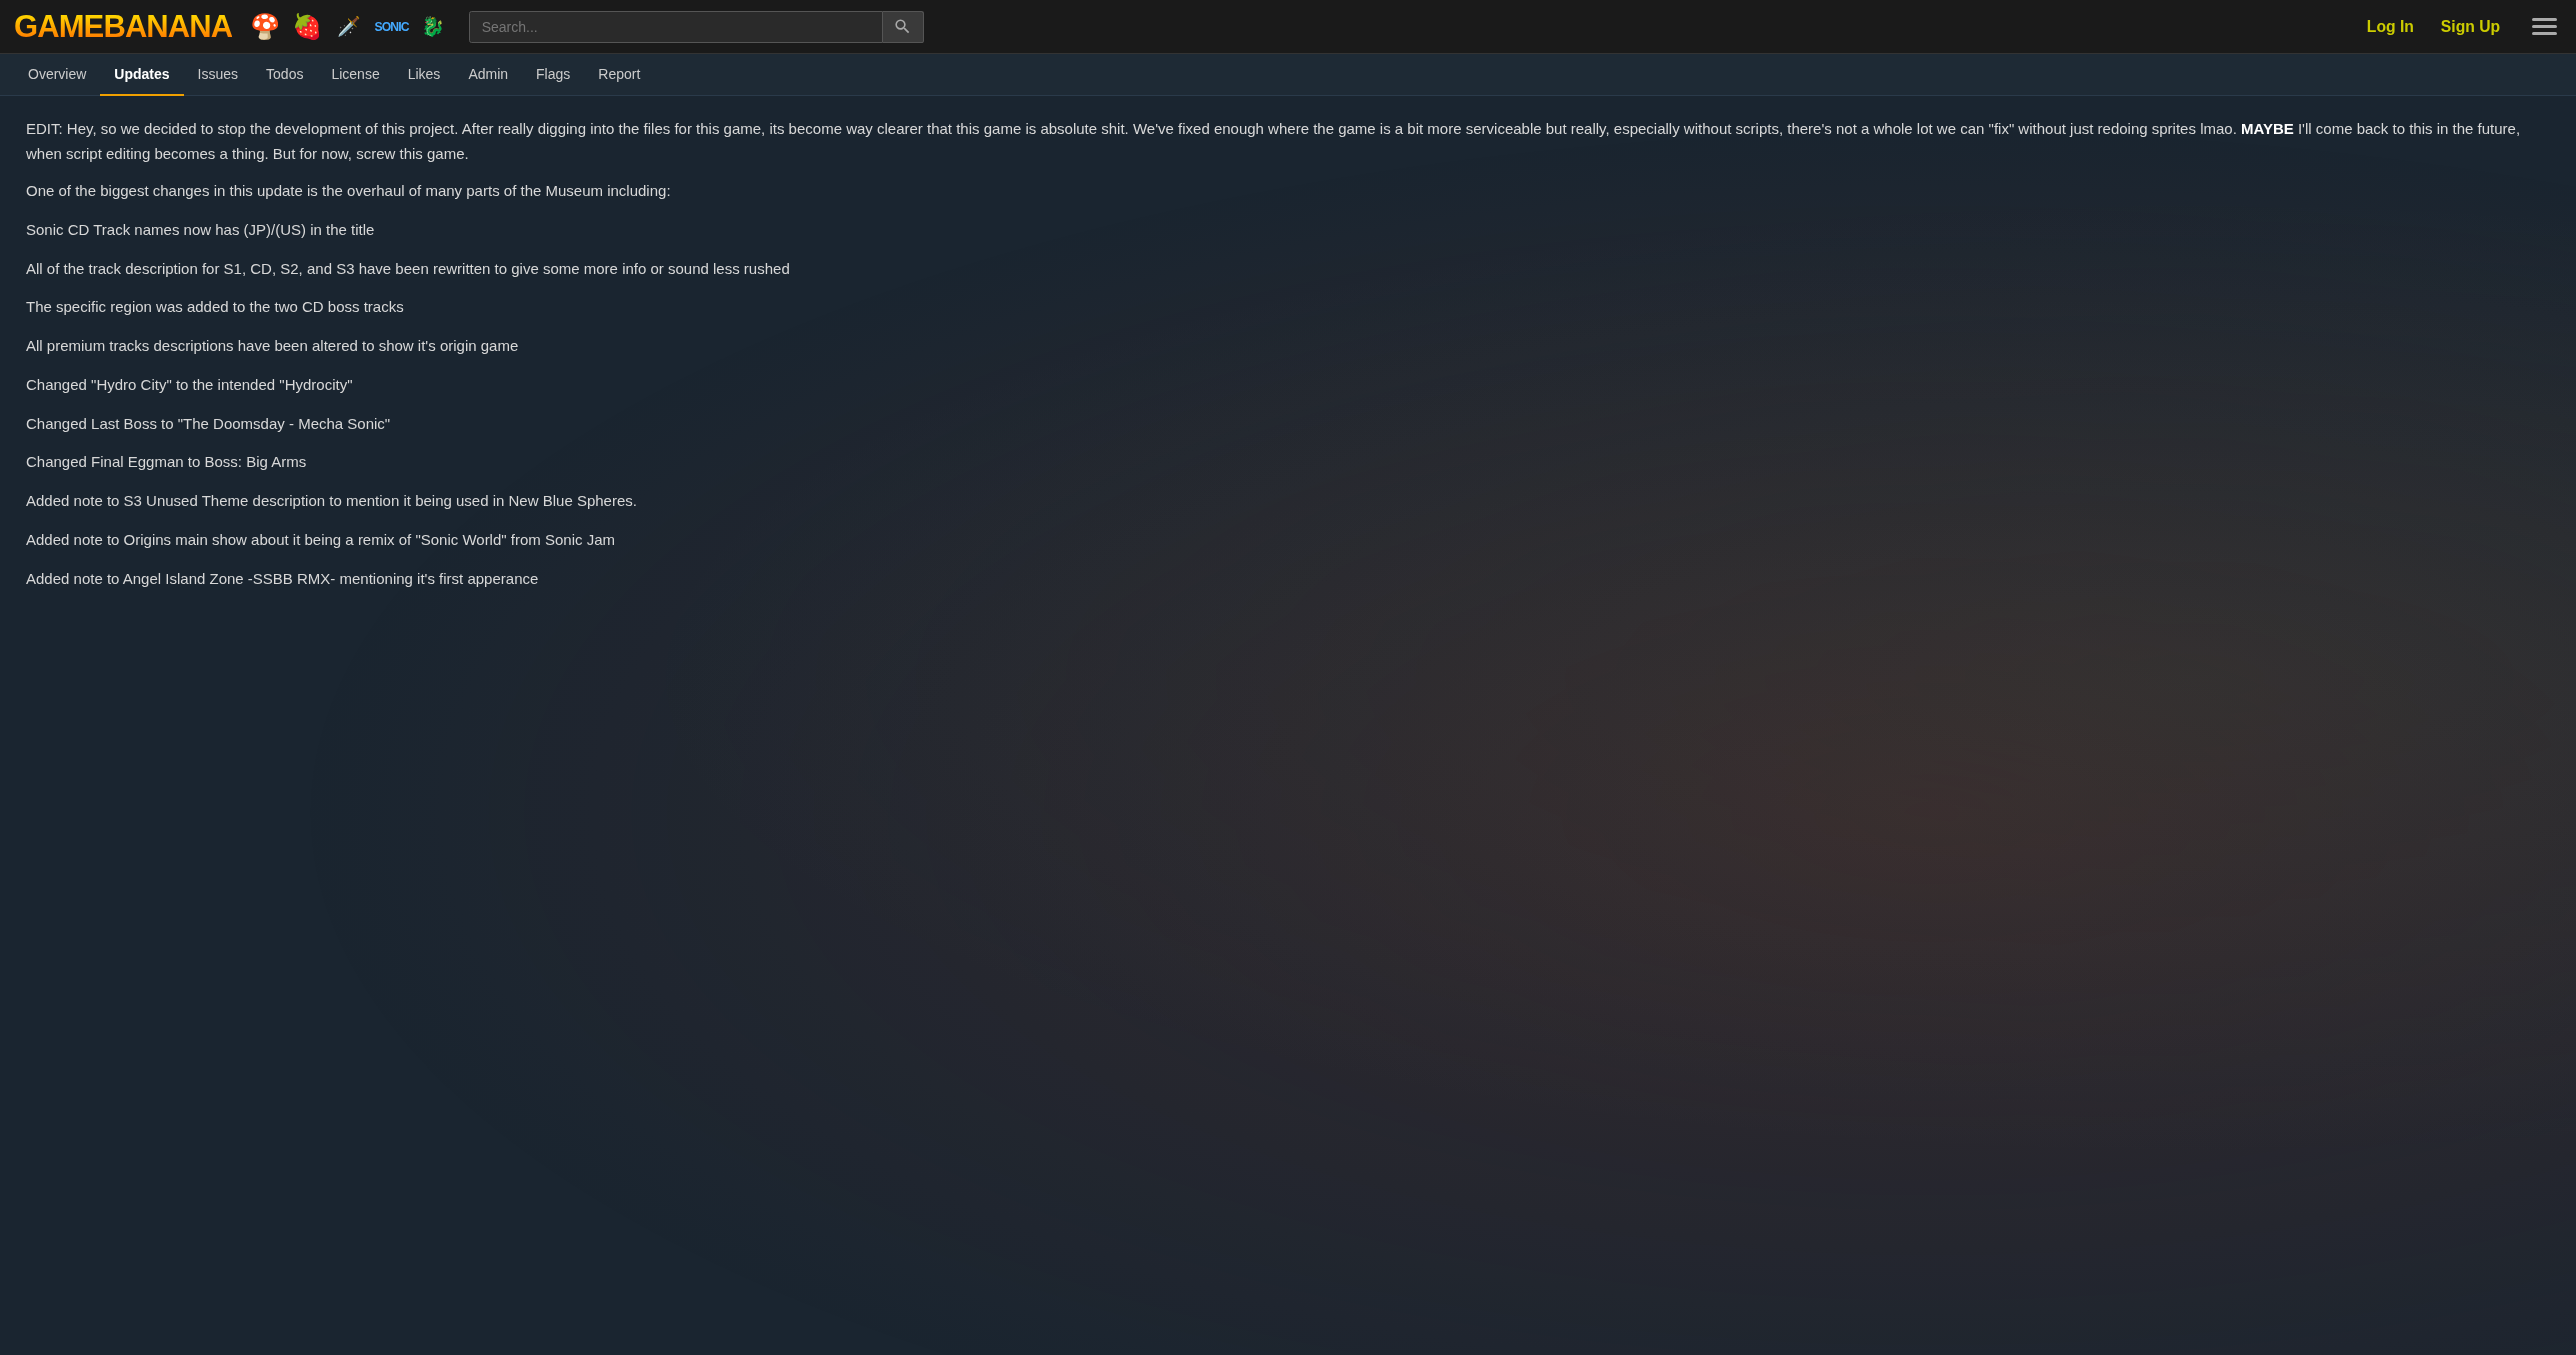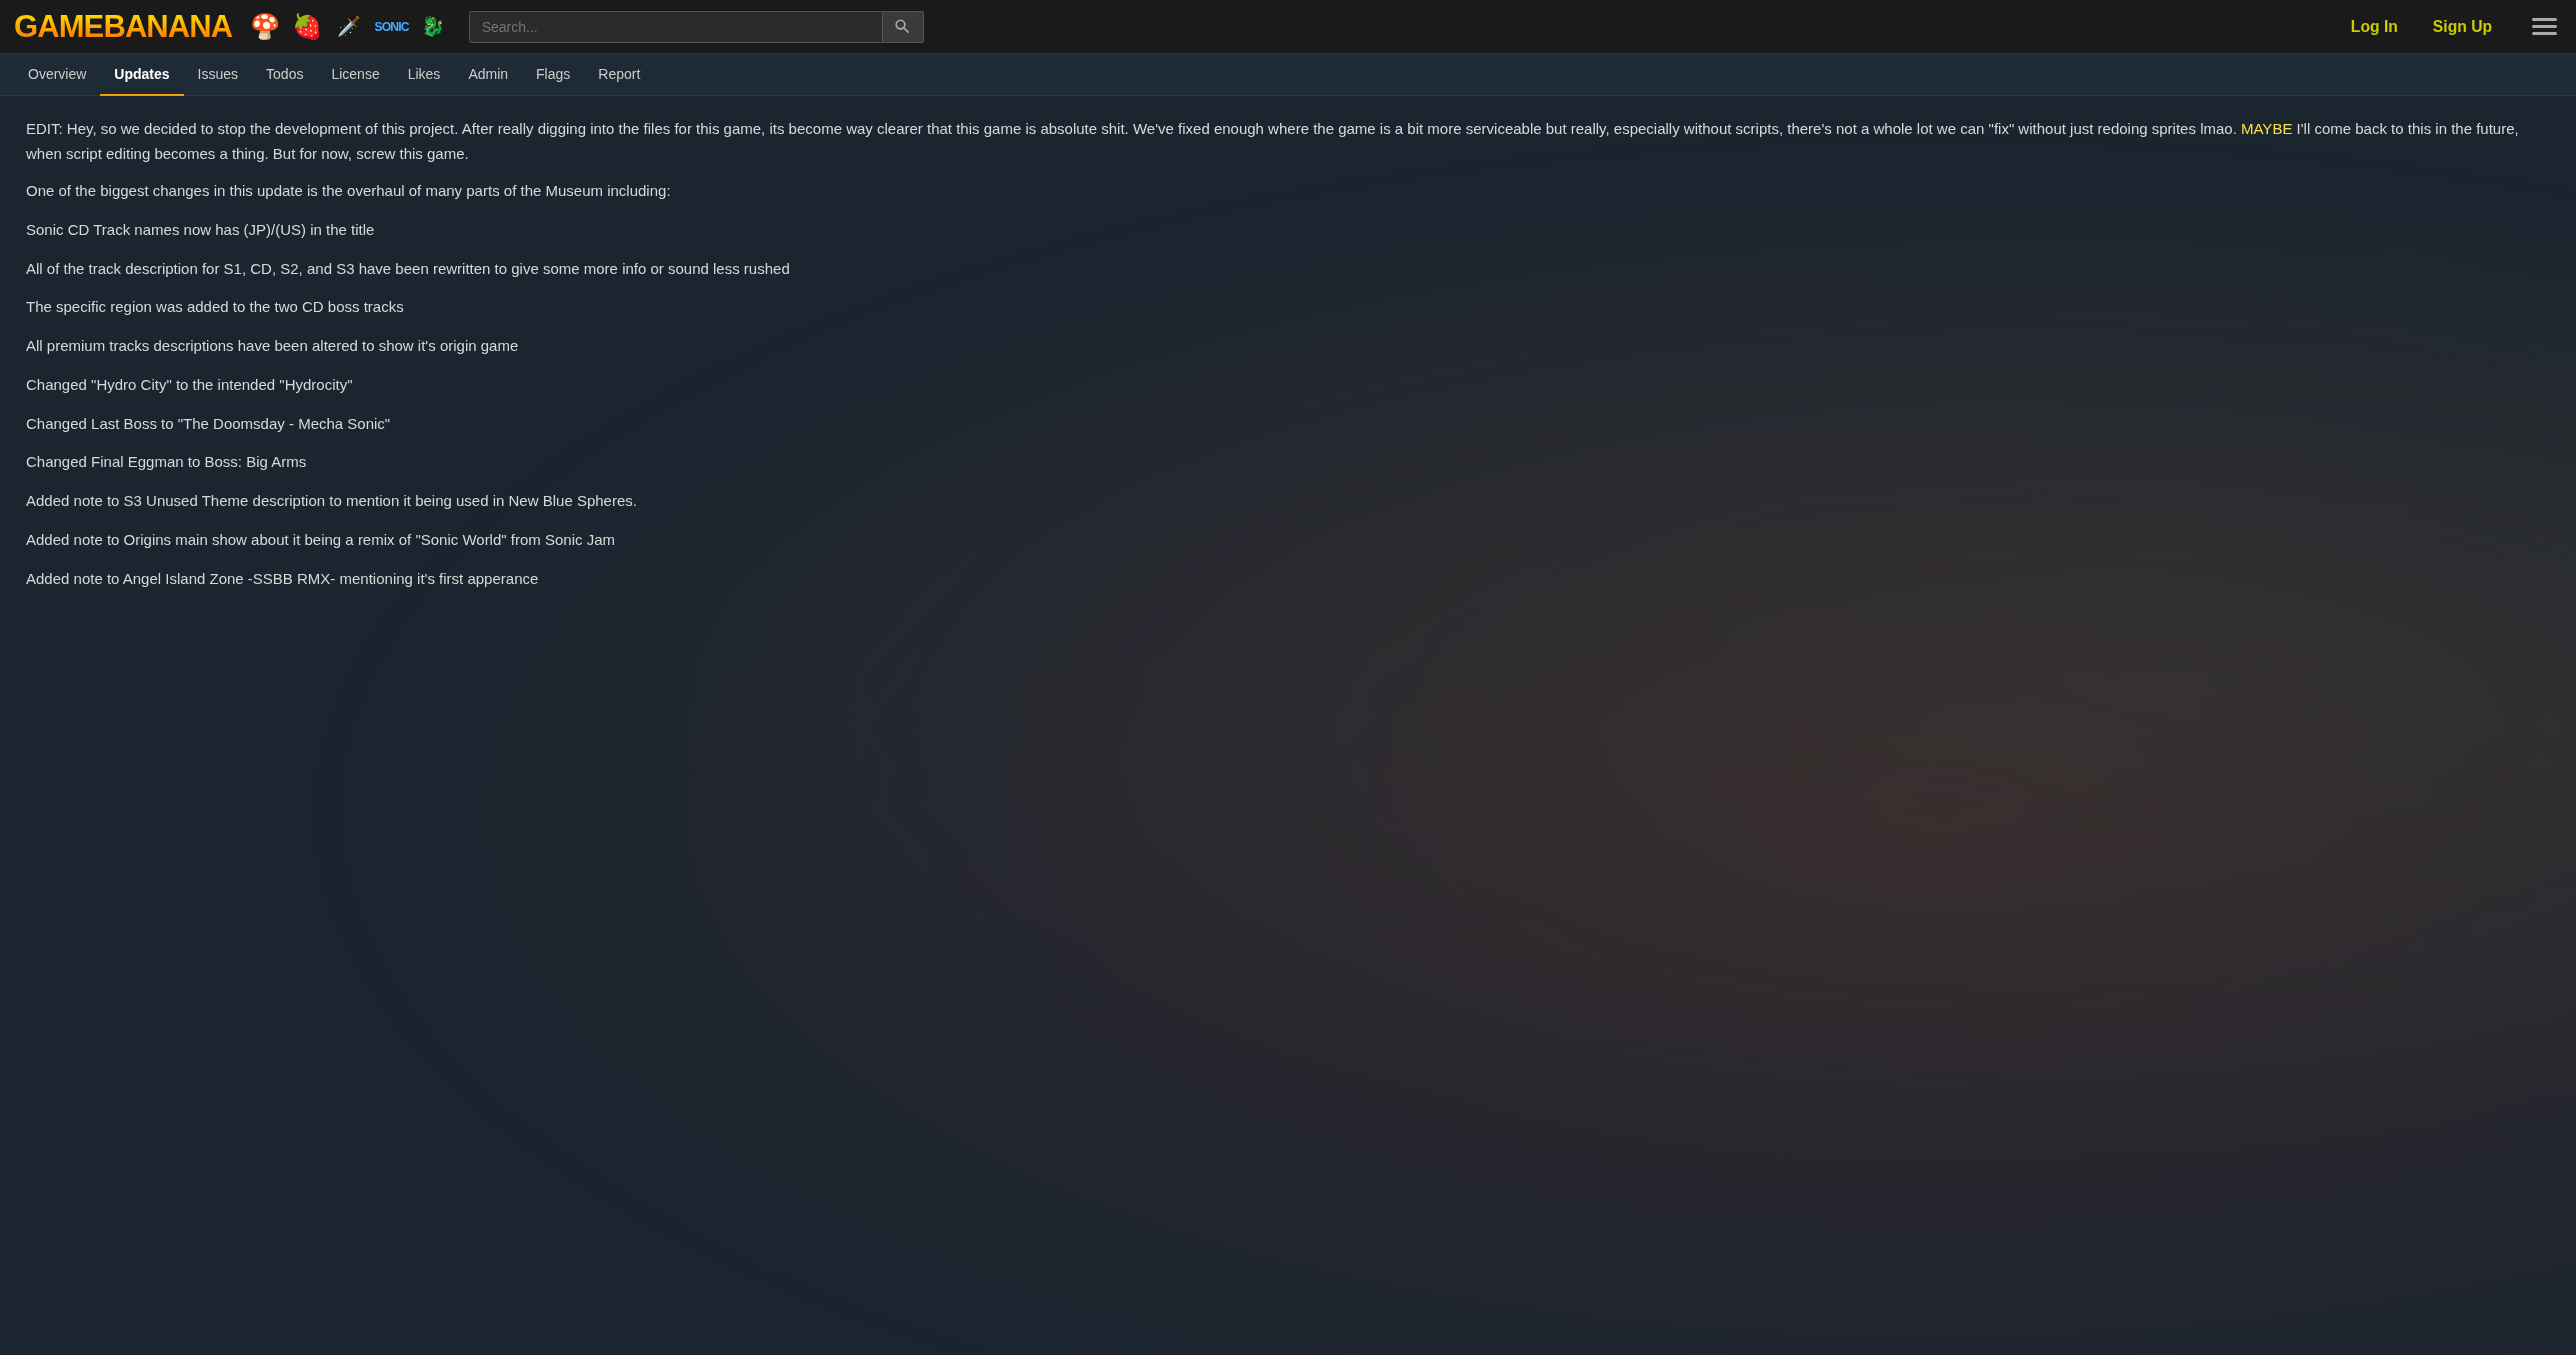--- a/index.html
+++ b/index.html
@@ -100,21 +100,21 @@
       justify-content: center;
     }
 
     .search-btn svg {
       width: 19px; height: 19px; fill: #aaa;
     }
 
     .header-actions {
       display: flex;
       align-items: center;
-      gap: 35px;
+      gap: 27px;
       margin-left: 17.5px;
     }
 
     .header-link {
       color: #cccc00;
       font-size: 15.7px;
       font-weight: bold;
       text-decoration: none;
       cursor: pointer;
     }
@@ -173,22 +173,22 @@
     }
 
     .content-text {
       font-size: 15px;
       line-height: 1.65;
       color: #d8d8d8;
       margin-bottom: 12.2px;
     }
 
     .content-text strong {
-      color: #fde047;
-      font-weight: normal;
+      color: #ffffff;
+      font-weight: bold;
     }
 
     .content-line {
       font-size: 15px;
       line-height: 1.65;
       color: #d8d8d8;
       margin-bottom: 14px;
     }
   </style>
 </head>

